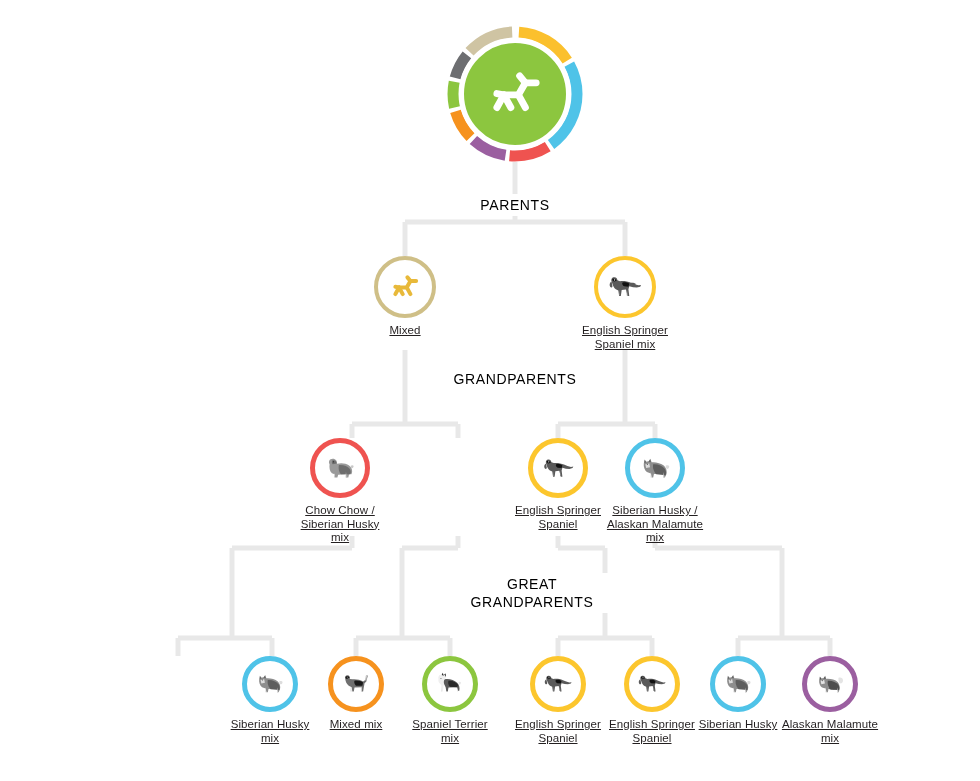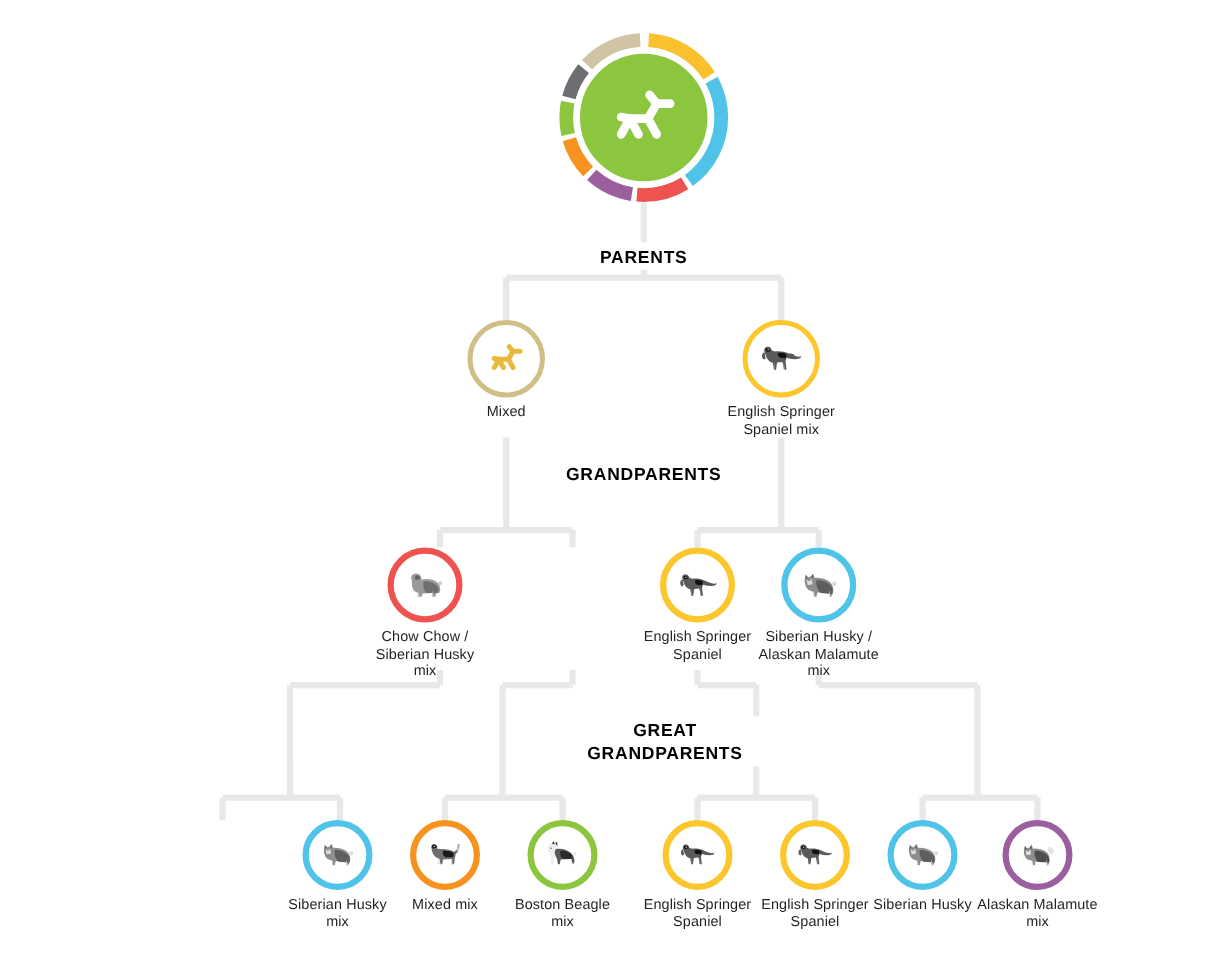--- a/index.html
+++ b/index.html
@@ -43,20 +43,21 @@
     justify-content: center;
     overflow: visible;
   }
   .node-label {
     margin-top: 6px;
     font-size: 11.5px;
     line-height: 13.5px;
     color: #231f20;
     letter-spacing: 0.1px;
     white-space: pre-line;
+    text-decoration: underline;
   }
 
   
   .node.root { width: 220px; margin-left: -110px; }
   .root .ring {
     width: 136px; height: 136px;
     border: none;
     background: transparent;
   }
   .root-inner {
@@ -80,21 +81,21 @@
   .node.ggp .ring { width: 56px; height: 56px; border-width: 5px; border-style: solid; }
 
   .dog-photo { width: 78%; height: 78%; }
   .dog-glyph { width: 62%; height: 62%; }
 
   
   .section-title {
     position: absolute;
     text-align: center;
     font-size: 14px;
-    font-weight: bold;
+    font-weight: normal;
     color: #000000;
     letter-spacing: 0.6px;
     line-height: 18px;
     white-space: pre-line;
     background: #ffffff;
     padding: 2px 10px;
   }
 </style>
 </head>
 <body>
@@ -382,21 +383,21 @@
           <path d="M46,26 C58,25 68,30 73,38 L70,44 L50,43 C45,38 44,30 46,26 Z"></path>
         </g>
         <g fill="#e8e8e8">
           <path d="M26,38 L28,56 L25,56 Z"></path>
           <path d="M70,46 L73,56 L70,56 Z"></path>
           <path d="M74,30 C80,27 83,32 79,36 C76,38 74,34 74,30 Z"></path>
         </g>
         <circle cx="25" cy="20" r="1.3" fill="#1a1a1a"></circle>
       </svg>
     </div>
-    <div class="node-label">Boston Beagle
+    <div class="node-label">Spaniel Terrier
 mix</div>
   </div>
 
   <div class="node ggp" style="left:558px; top:656px;">
     <div class="ring" style="border-color:#fcc62d;">
       <svg class="dog-photo" viewBox="0 0 100 70">
         <g fill="#5a5a5a">
           <path d="M18,22 C16,16 20,11 25,12 C29,12 31,15 32,19 L38,21
                    C46,20 56,21 64,25 C70,28 76,30 82,31 L88,30 L86,34
                    L78,36 C72,36 66,35 60,33 L58,40 L60,56 L56,56 L52,41

